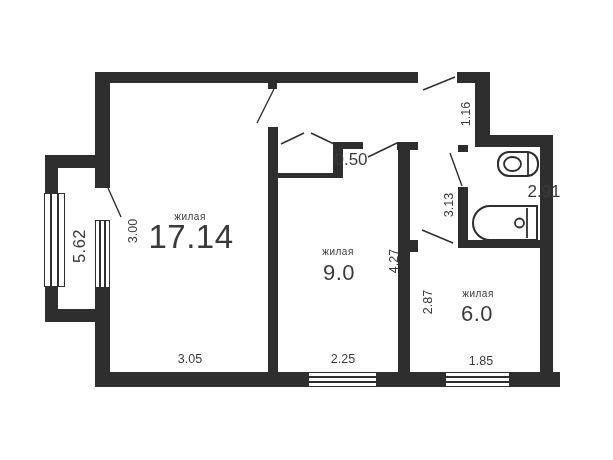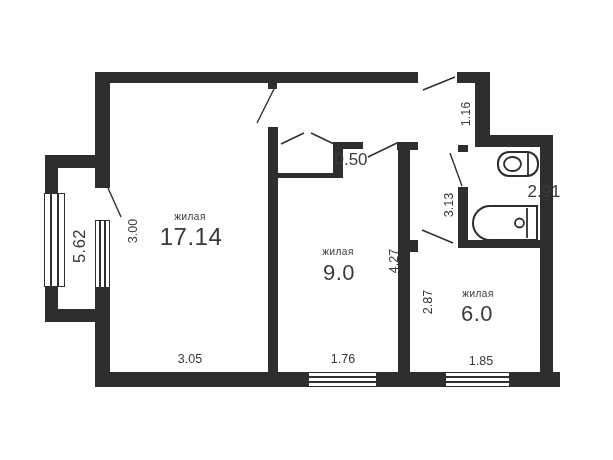--- a/index.html
+++ b/index.html
@@ -9,21 +9,21 @@
   .win{position:absolute;background:#fff;border:1.5px solid #2e2e2e;box-sizing:border-box;
        display:flex;justify-content:space-evenly;}
   .win.v{flex-direction:row;}
   .win.h{flex-direction:column;}
   .win.v i{display:block;width:1.5px;height:100%;background:#2e2e2e;}
   .win.h i{display:block;height:1.5px;width:100%;background:#2e2e2e;}
   .lbl{position:absolute;color:#3a3a3a;white-space:nowrap;
        transform:translate(-50%,-50%);font-size:13px;}
   .lbl.rot{transform:translate(-50%,-50%) rotate(-90deg);}
   .name{font-size:10px;letter-spacing:0.5px;}
-  .area-lg{font-size:24px;letter-spacing:0.5px;}
+  .area-lg{font-size:33px;letter-spacing:0.5px;}
   .area-md{font-size:17px;margin-left:44px;}
   .dim{font-size:12.5px;}
   .dim-lg{font-size:16.5px;letter-spacing:0.5px;}
   svg.overlay{position:absolute;left:0;top:0;pointer-events:none;}
 </style>
 </head>
 <body>
 
 <div class="stage">
 
@@ -99,20 +99,20 @@
 
   <span class="lbl name" style="left:478px;top:293px">жилая</span>
   <span class="lbl area-lg" style="left:477px;top:314px;font-size:22px">6.0</span>
 
   <span class="lbl area-md" style="left:500px;top:192px">2.91</span>
   <span class="lbl area-md" style="left:307px;top:160px">0.50</span>
 
   <span class="lbl dim-lg rot" style="left:79px;top:246px">5.62</span>
   <span class="lbl dim rot" style="left:133px;top:231px">3.00</span>
   <span class="lbl dim" style="left:190px;top:359px">3.05</span>
-  <span class="lbl dim" style="left:343px;top:359px">1.76</span>
+  <span class="lbl dim" style="left:343px;top:359px">2.25</span>
   <span class="lbl dim rot" style="left:394px;top:261px">4.27</span>
   <span class="lbl dim" style="left:481px;top:361px">1.85</span>
   <span class="lbl dim rot" style="left:428px;top:302px">2.87</span>
   <span class="lbl dim rot" style="left:449px;top:205px">3.13</span>
   <span class="lbl dim rot" style="left:466px;top:114px">1.16</span>
 
 </div>
 
 </body></html>

